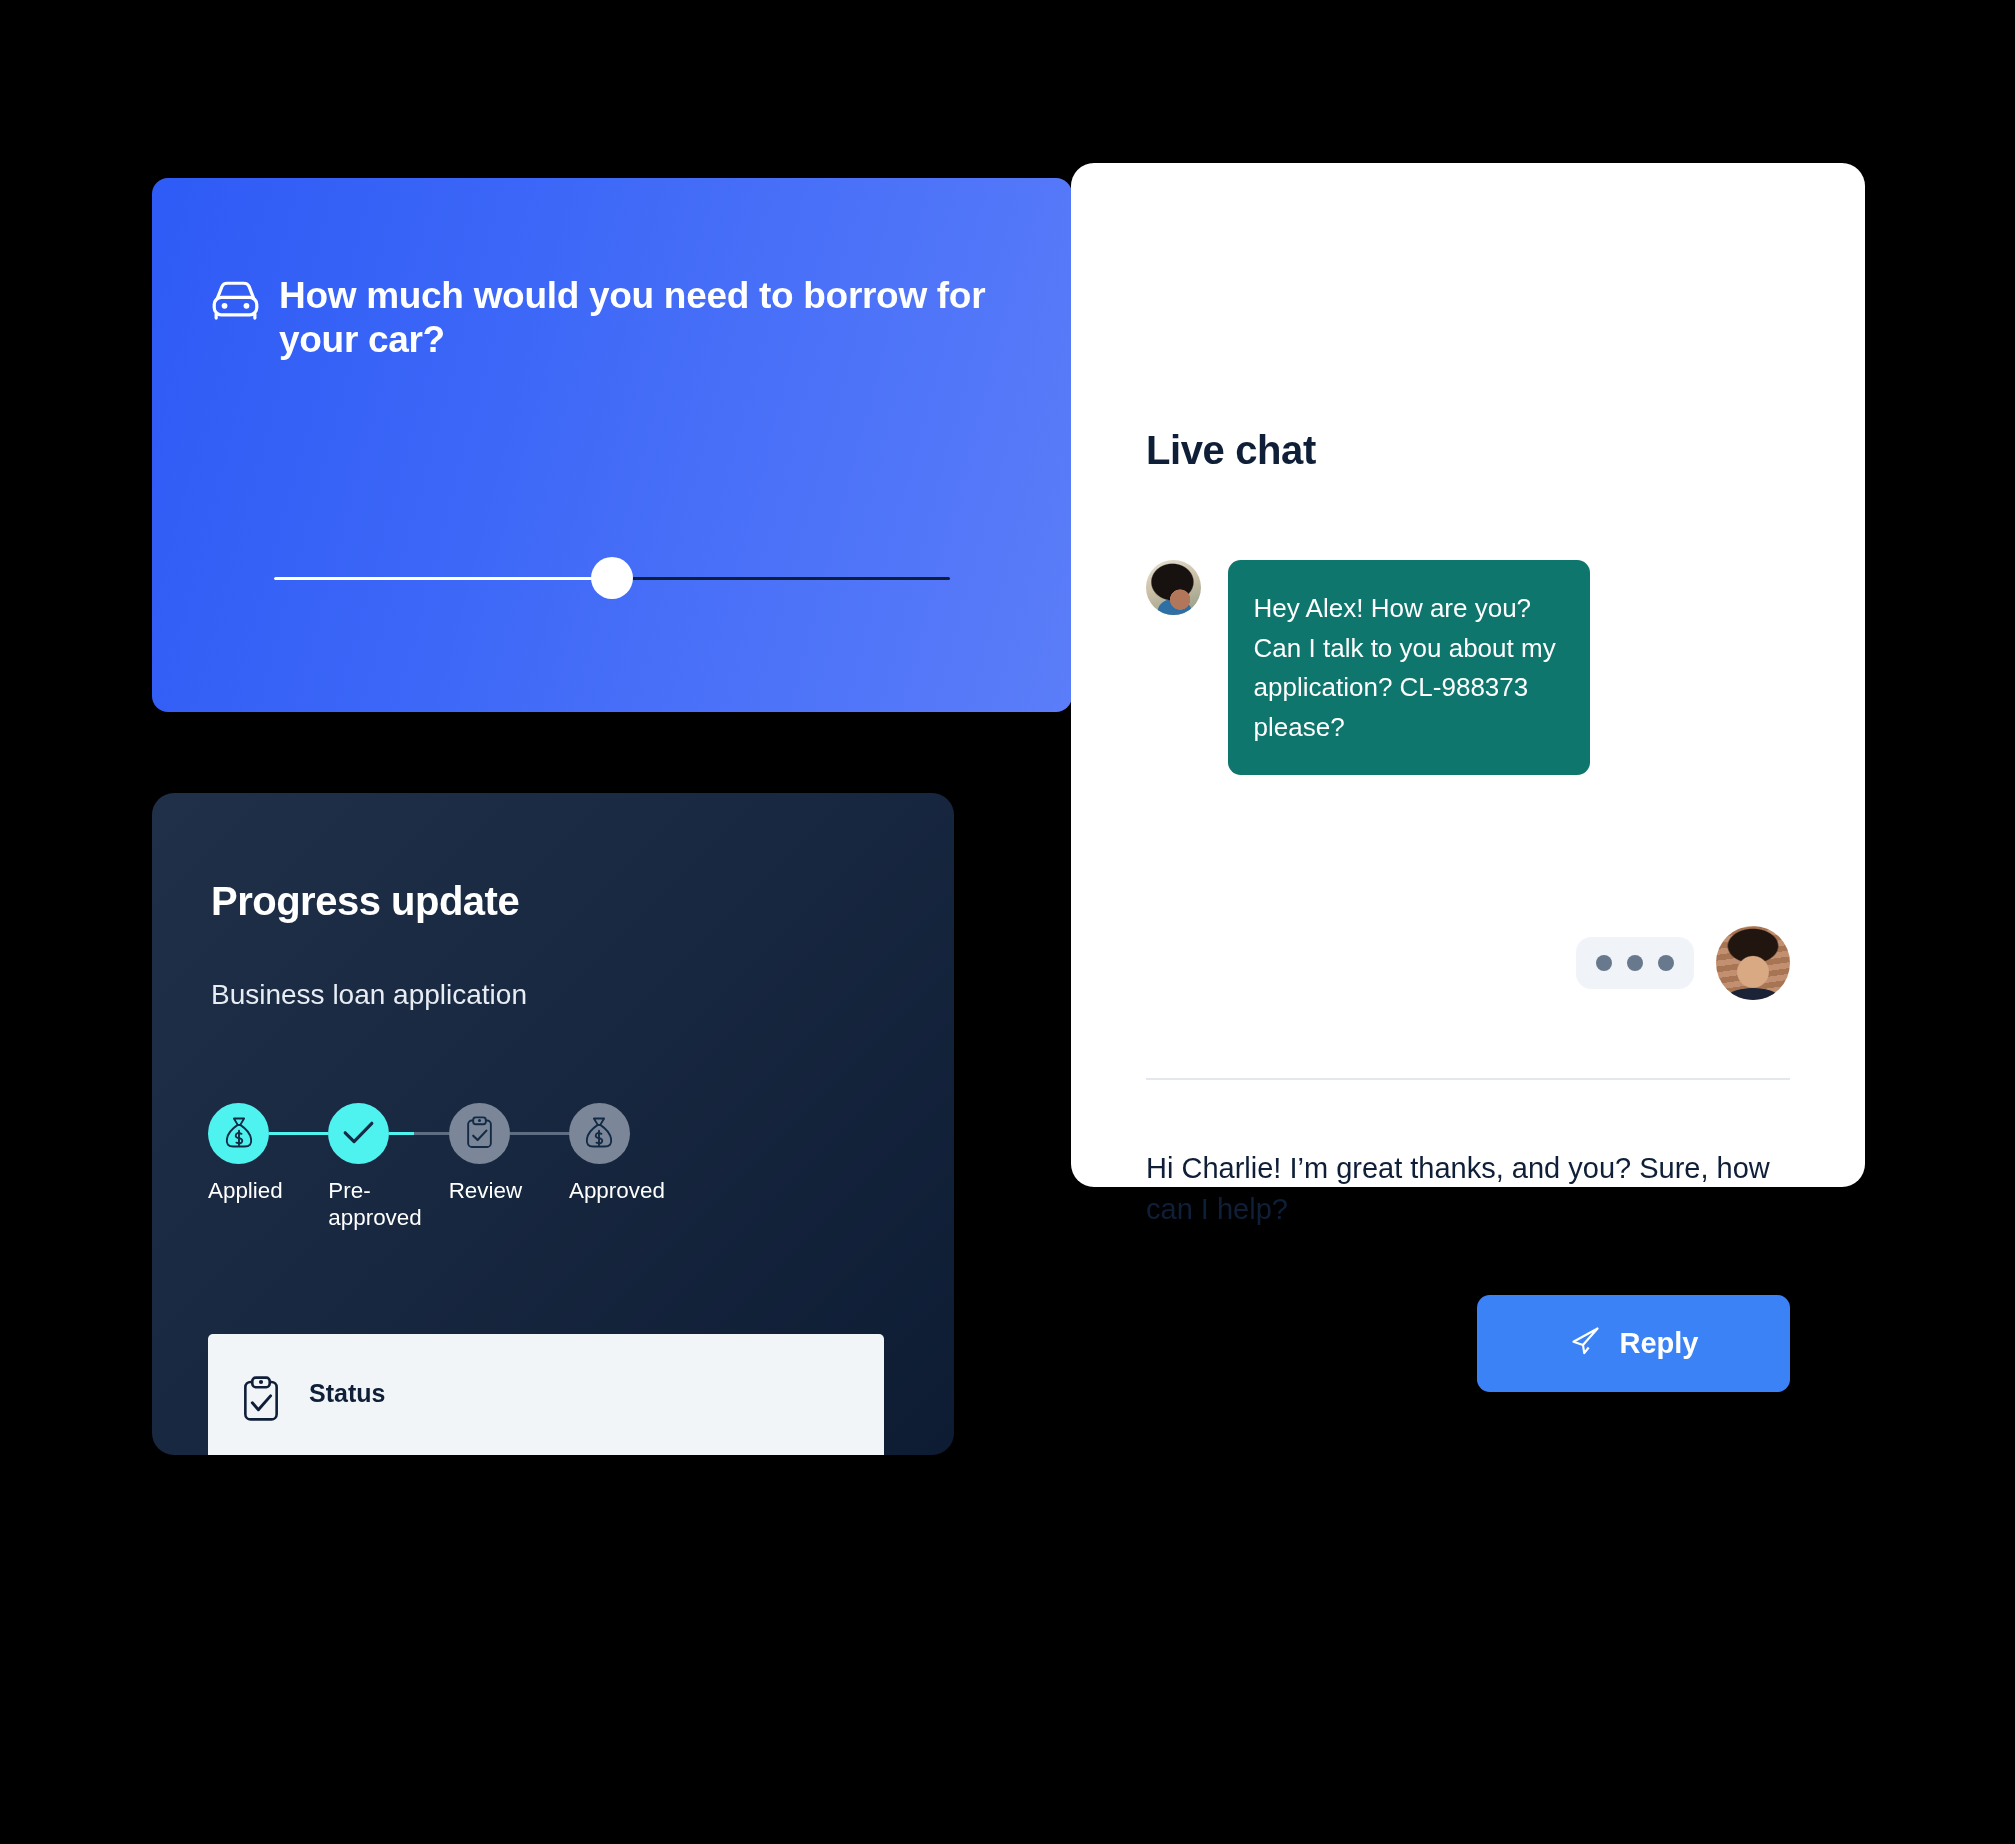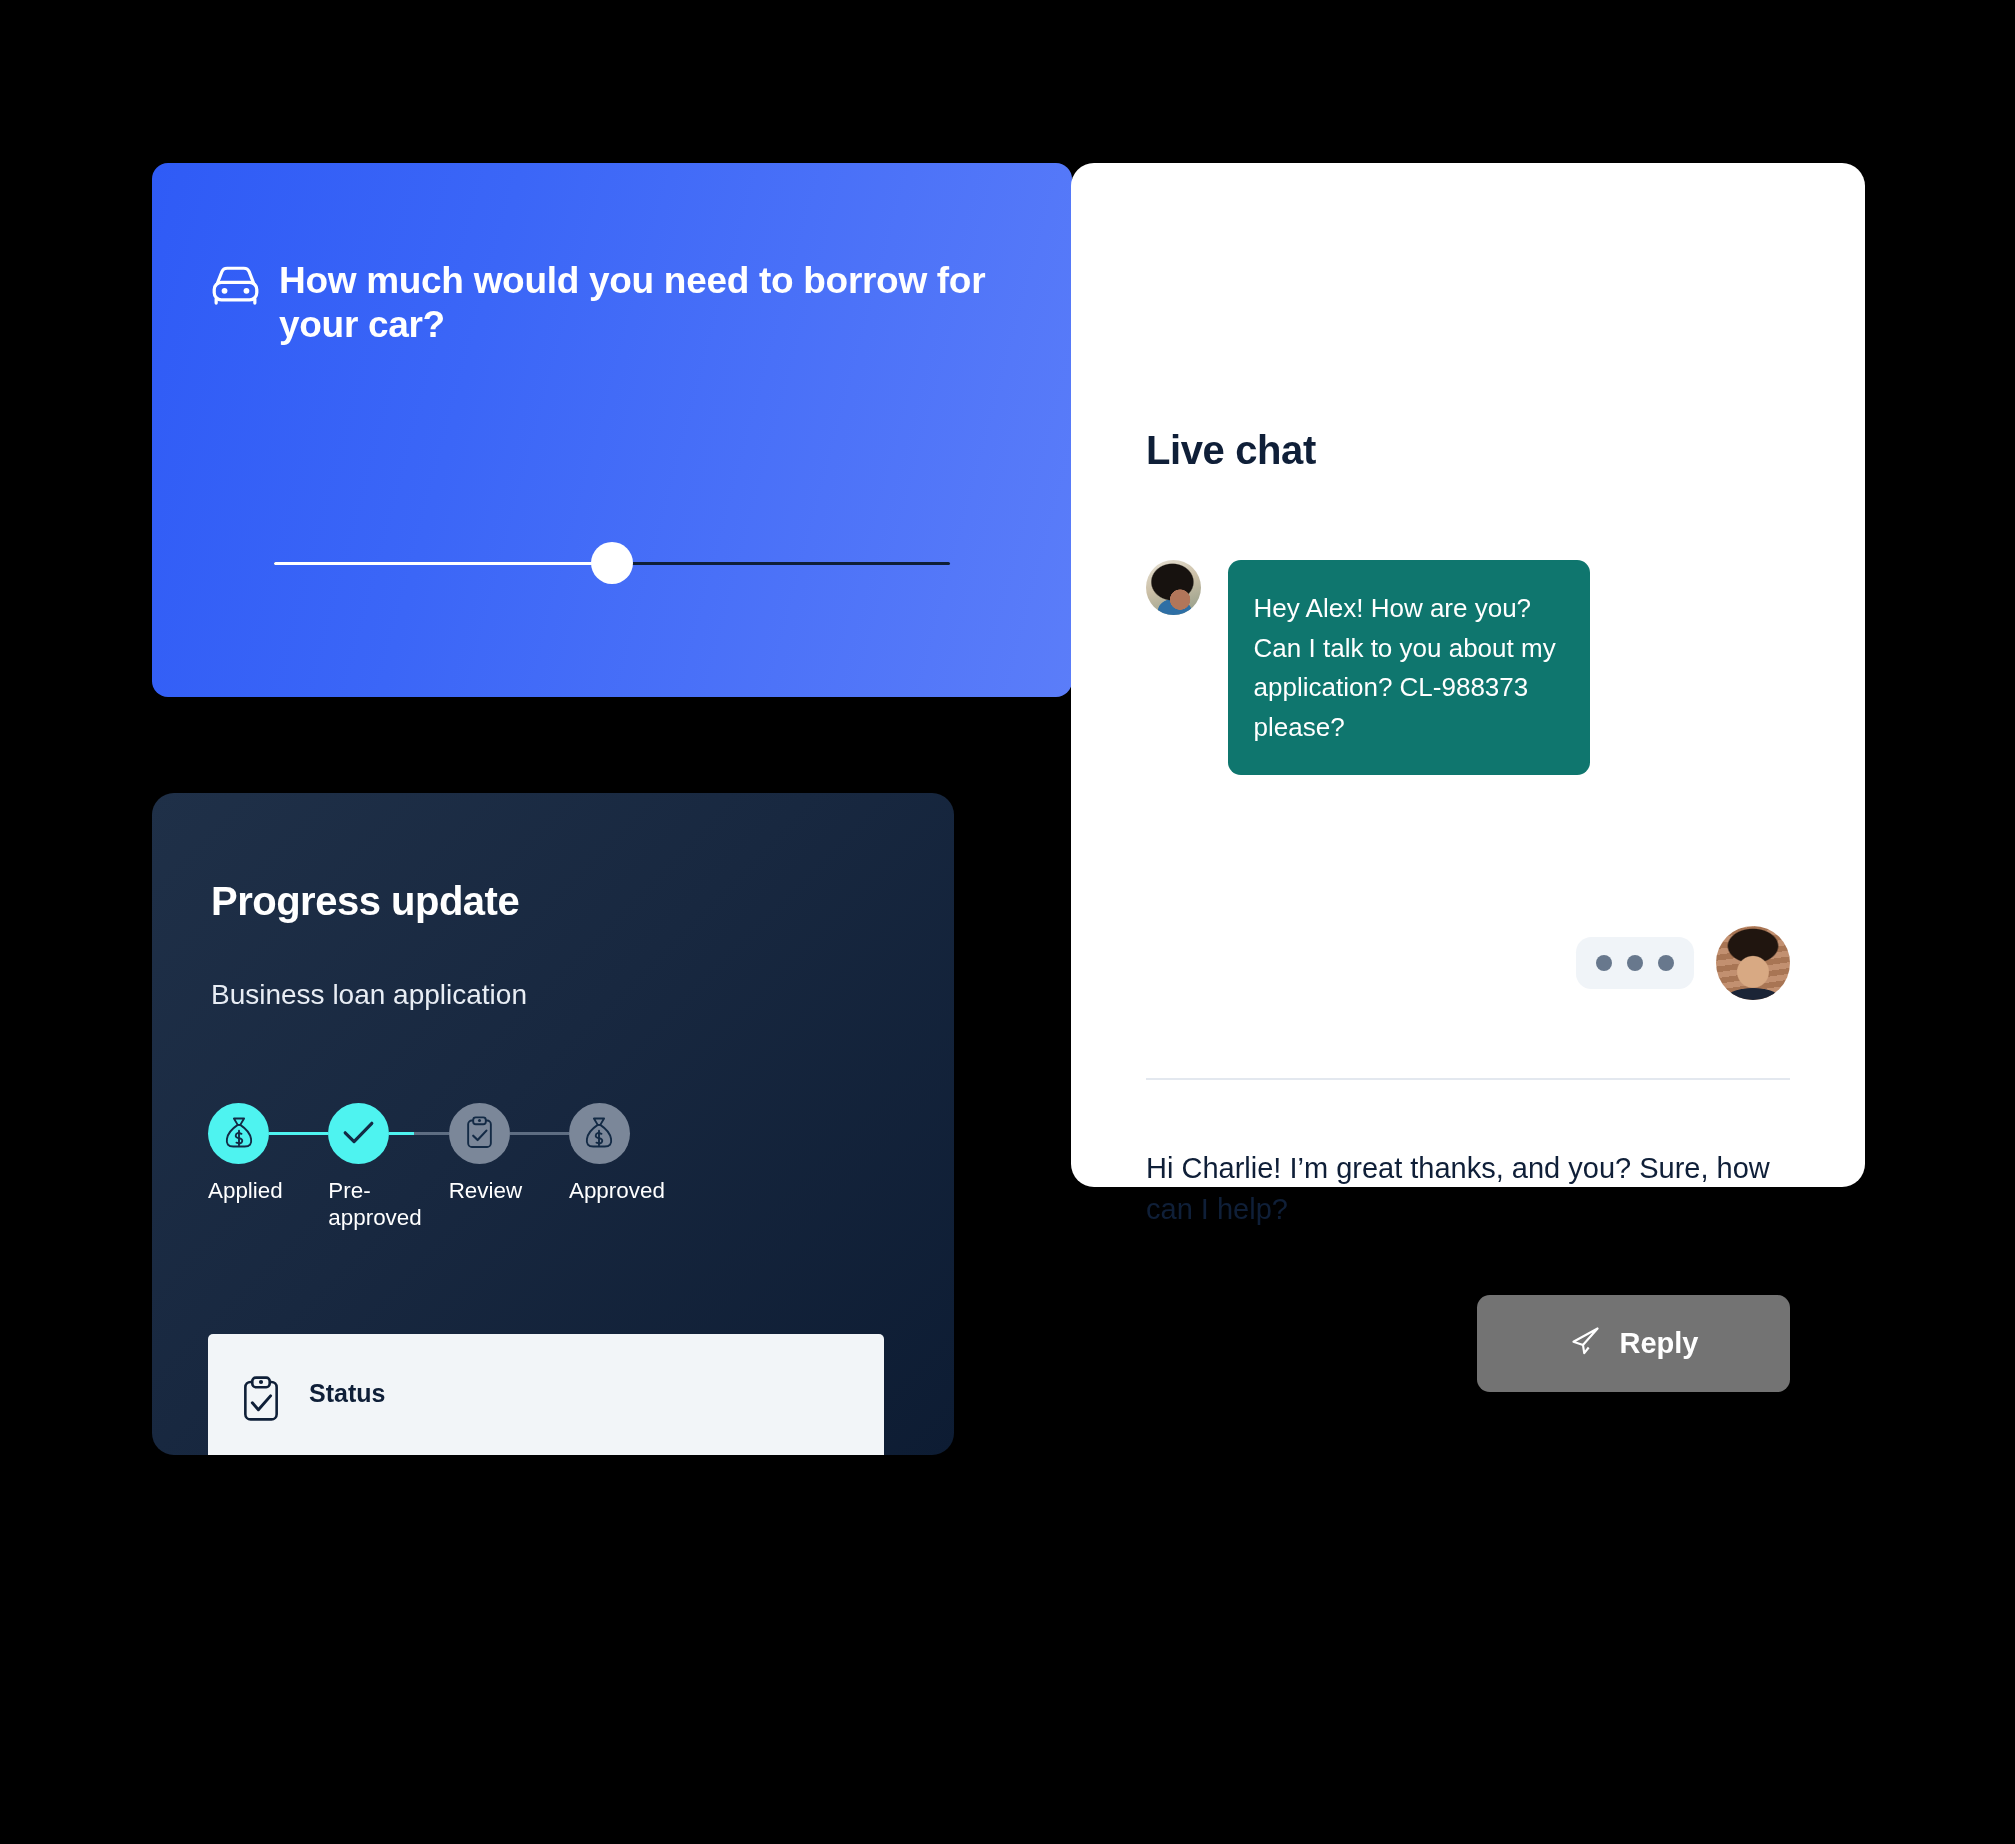--- a/index.html
+++ b/index.html
@@ -10,21 +10,21 @@
     background: #000000;
     font-family: "Liberation Sans", sans-serif;
     overflow: hidden;
     position: relative;
   }
 
   
   .borrow-card {
     position: absolute;
     left: 152px;
-    top: 163px;
+    top: 178px;
     width: 920px;
     height: 534px;
     border-radius: 16px;
     background: linear-gradient(105deg, #2F5BF6 0%, #3B66F7 35%, #5B7DF9 100%);
     overflow: hidden;
   }
   .borrow-head {
     position: absolute;
     left: 59px;
     top: 96px;
@@ -282,21 +282,21 @@
     line-height: 1.42;
   }
   .reply-btn {
     position: absolute;
     right: 75px;
     top: 1132px;
     width: 313px;
     height: 97px;
     border: none;
     border-radius: 12.8px;
-    background: #737373;
+    background: #3b82f6;
     color: #FFFFFF;
     font-family: "Liberation Sans", sans-serif;
     font-size: 29px;
     font-weight: 700;
     display: flex;
     align-items: center;
     justify-content: center;
     gap: 18px;
     cursor: pointer;
   }

